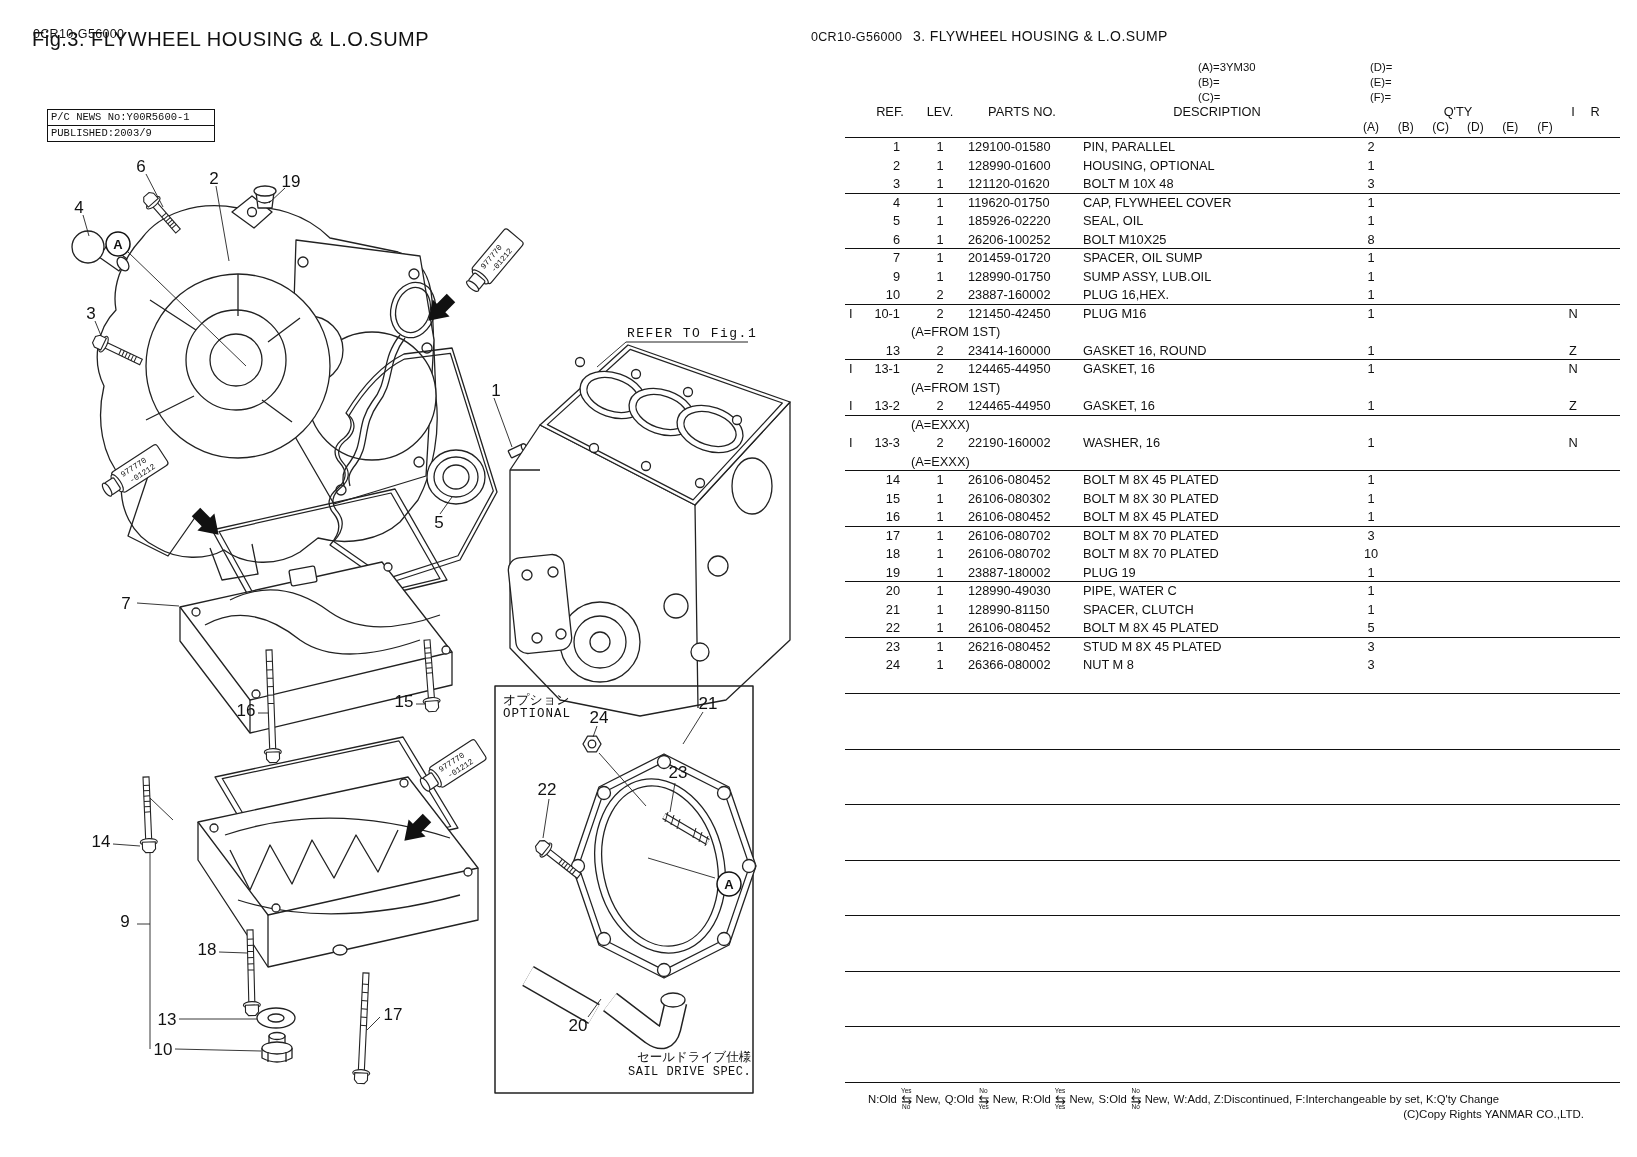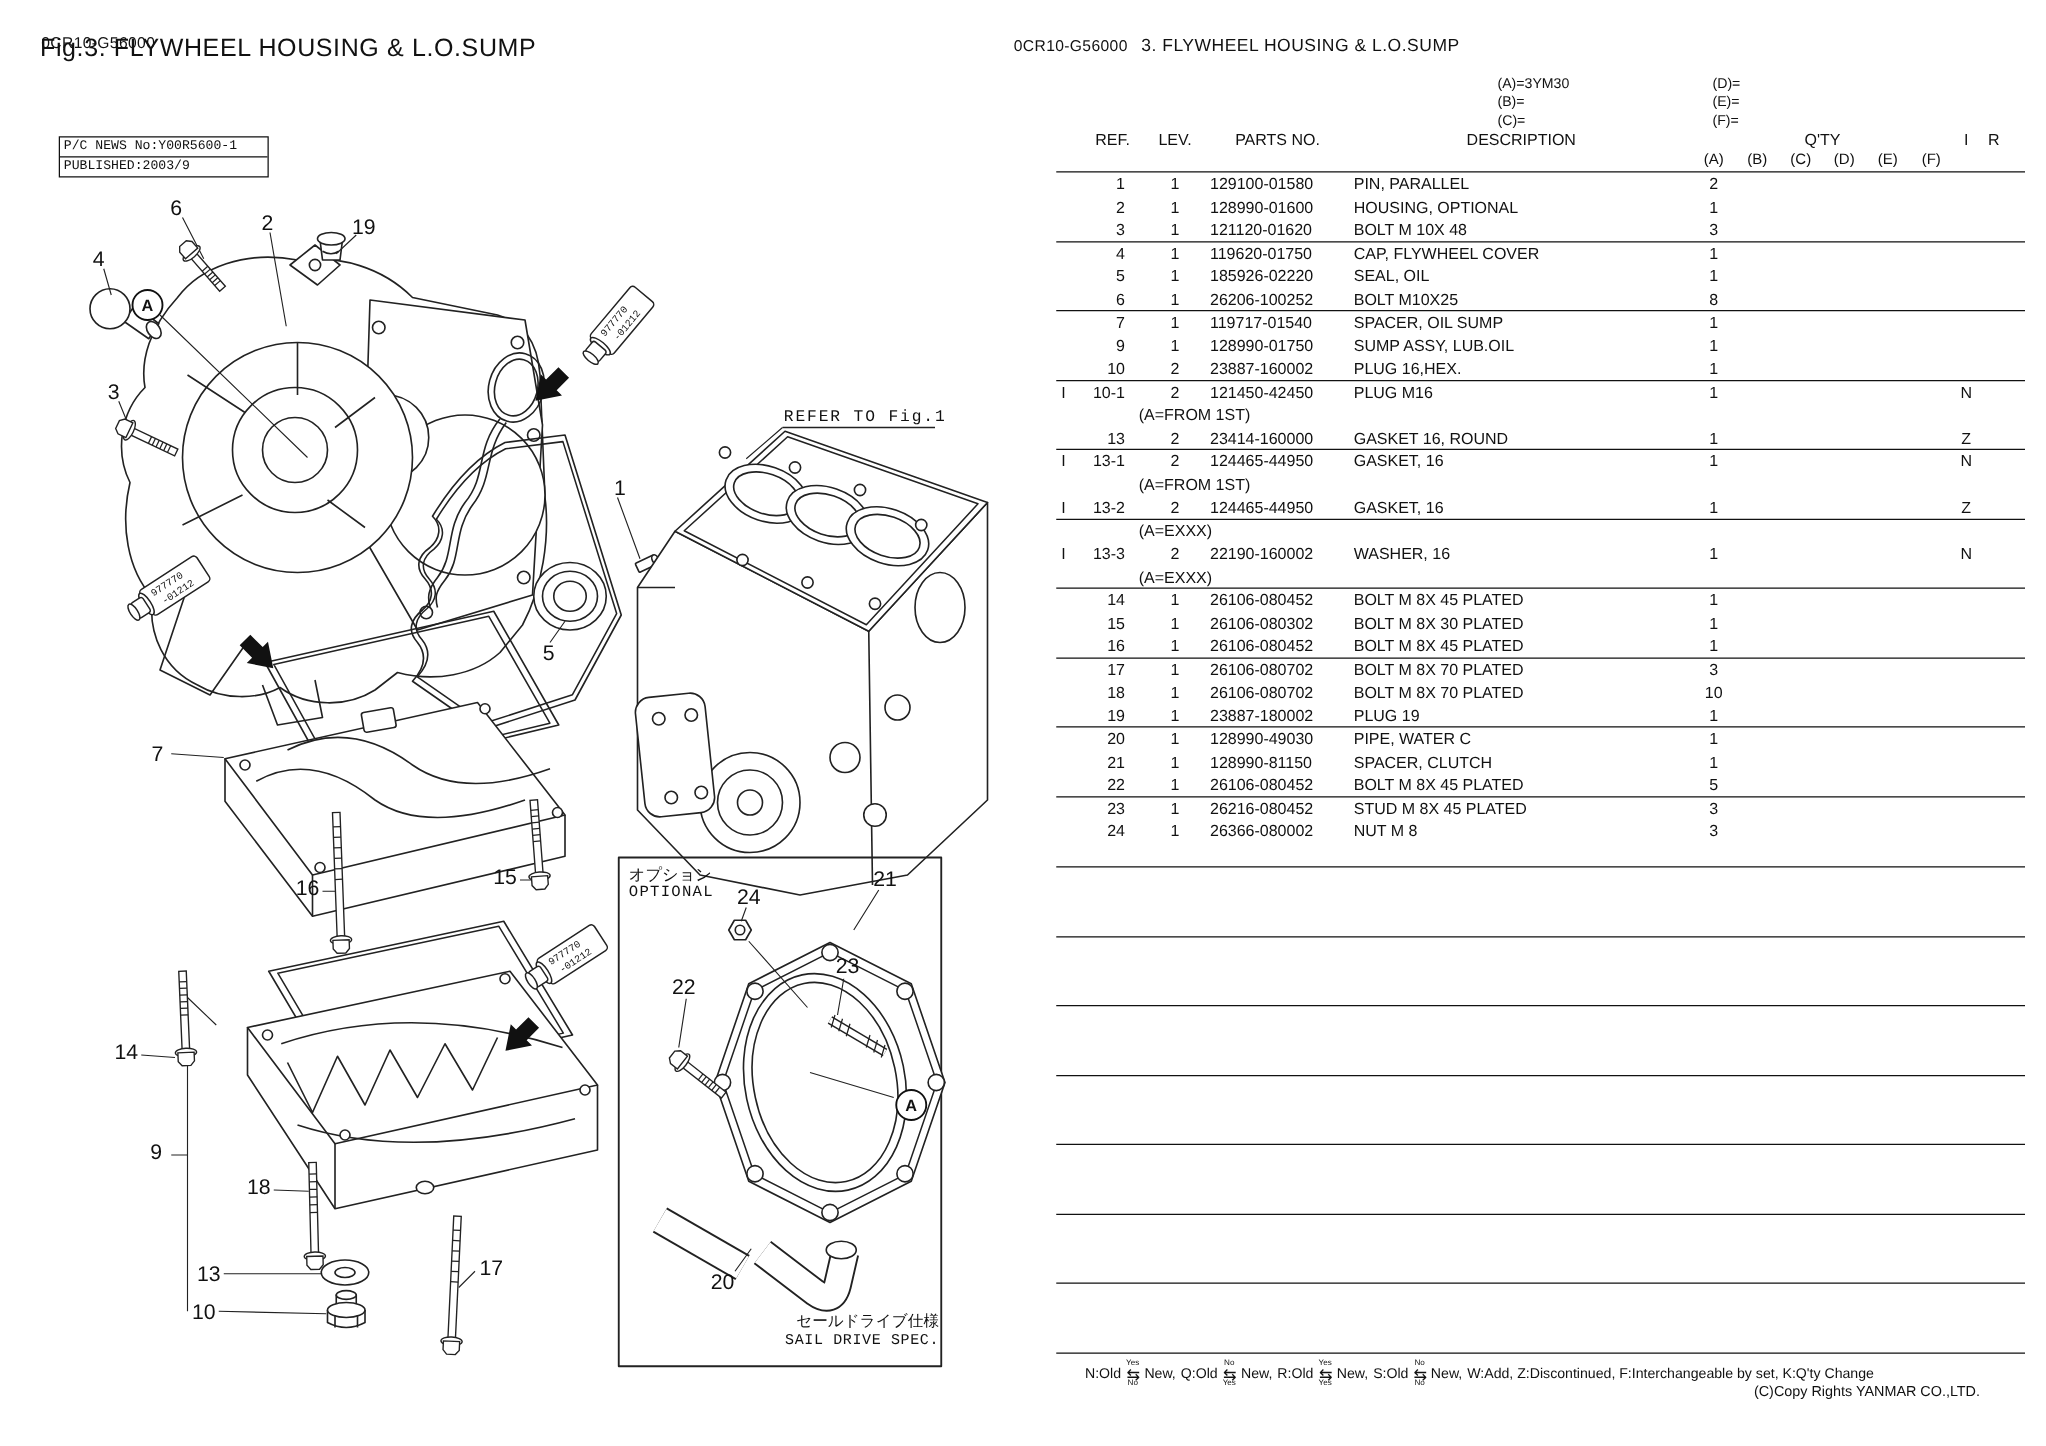--- a/index.html
+++ b/index.html
@@ -474,21 +474,21 @@
     <div class="trow hr">
       <span class="cref">6</span>
       <span class="clev">1</span>
       <span class="cpn">26206-100252</span>
       <span class="cd">BOLT M10X25</span>
       <span class="cqa">8</span>
     </div>
     <div class="trow">
       <span class="cref">7</span>
       <span class="clev">1</span>
-      <span class="cpn">119717-01540</span>
+      <span class="cpn">201459-01720</span>
       <span class="cd">SPACER, OIL SUMP</span>
       <span class="cqa">1</span>
     </div>
     <div class="trow">
       <span class="cref">9</span>
       <span class="clev">1</span>
       <span class="cpn">128990-01750</span>
       <span class="cd">SUMP ASSY, LUB.OIL</span>
       <span class="cqa">1</span>
     </div>

